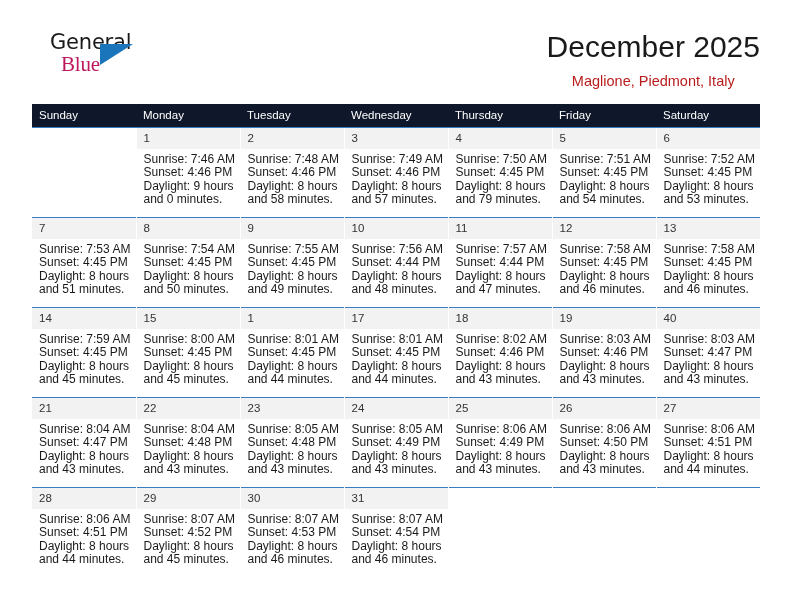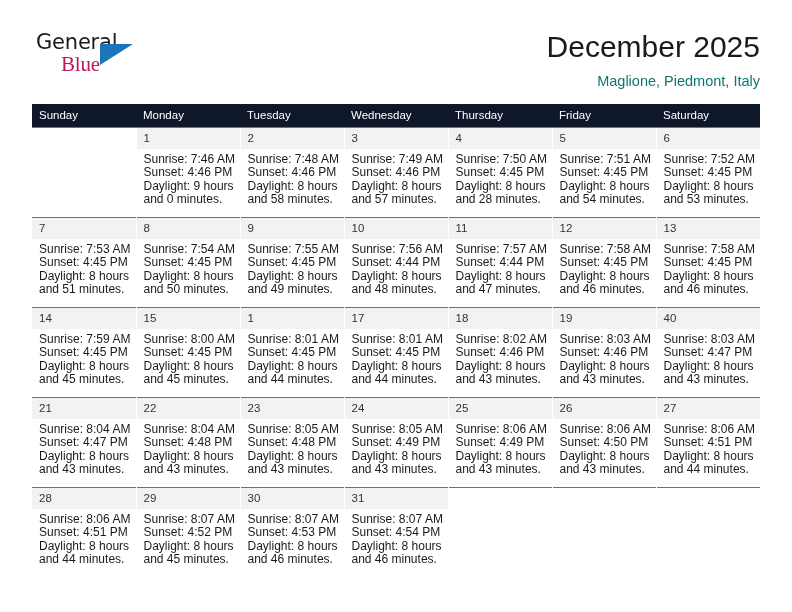--- a/index.html
+++ b/index.html
@@ -32,21 +32,21 @@
   }
   .brand {
     position: absolute;
     left: 0;
     top: 2px;
     width: 130px;
     height: 54px;
   }
   .brand-general {
     position: absolute;
-    left: 4px;
+    left: 18px;
     top: 0;
     font-size: 21px;
     letter-spacing: -0.2px;
     color: #1a1a1a;
     font-family: "DejaVu Sans", sans-serif;
     font-weight: 400;
   }
   .brand-blue {
     position: absolute;
     left: 29px;
@@ -63,34 +63,34 @@
     top: 14px;
     width: 0;
     height: 0;
     border-left: 33px solid #1b75bb;
     border-bottom: 21px solid transparent;
   }
   .title-block {
     position: absolute;
     right: 0;
     top: 0;
-    text-align: right;
+    text-align: center;
   }
   .cal-title {
     font-size: 30px;
     font-weight: 400;
     color: #1a1a1a;
     line-height: 38px;
     white-space: nowrap;
     font-family: "Liberation Sans", sans-serif;
   }
   .cal-subtitle {
     font-size: 14.5px;
     font-weight: 400;
-    color: #0f766e;
+    color: #b91c1c;
     line-height: 22px;
     margin-top: 4px;
     white-space: nowrap;
     font-family: "Liberation Sans", sans-serif;
   }
 
   
   .calendar {
     position: absolute;
     left: 32px;
@@ -224,21 +224,21 @@
               </div>
             </div>
           </td>
           <td>
             <div class="cell-inner">
               <span class="daynum">4</span>
               <div class="info">
                 <div>Sunrise: 7:50 AM</div>
                 <div>Sunset: 4:45 PM</div>
                 <div>Daylight: 8 hours</div>
-                <div>and 28 minutes.</div>
+                <div>and 79 minutes.</div>
               </div>
             </div>
           </td>
           <td>
             <div class="cell-inner">
               <span class="daynum">5</span>
               <div class="info">
                 <div>Sunrise: 7:51 AM</div>
                 <div>Sunset: 4:45 PM</div>
                 <div>Daylight: 8 hours</div>

